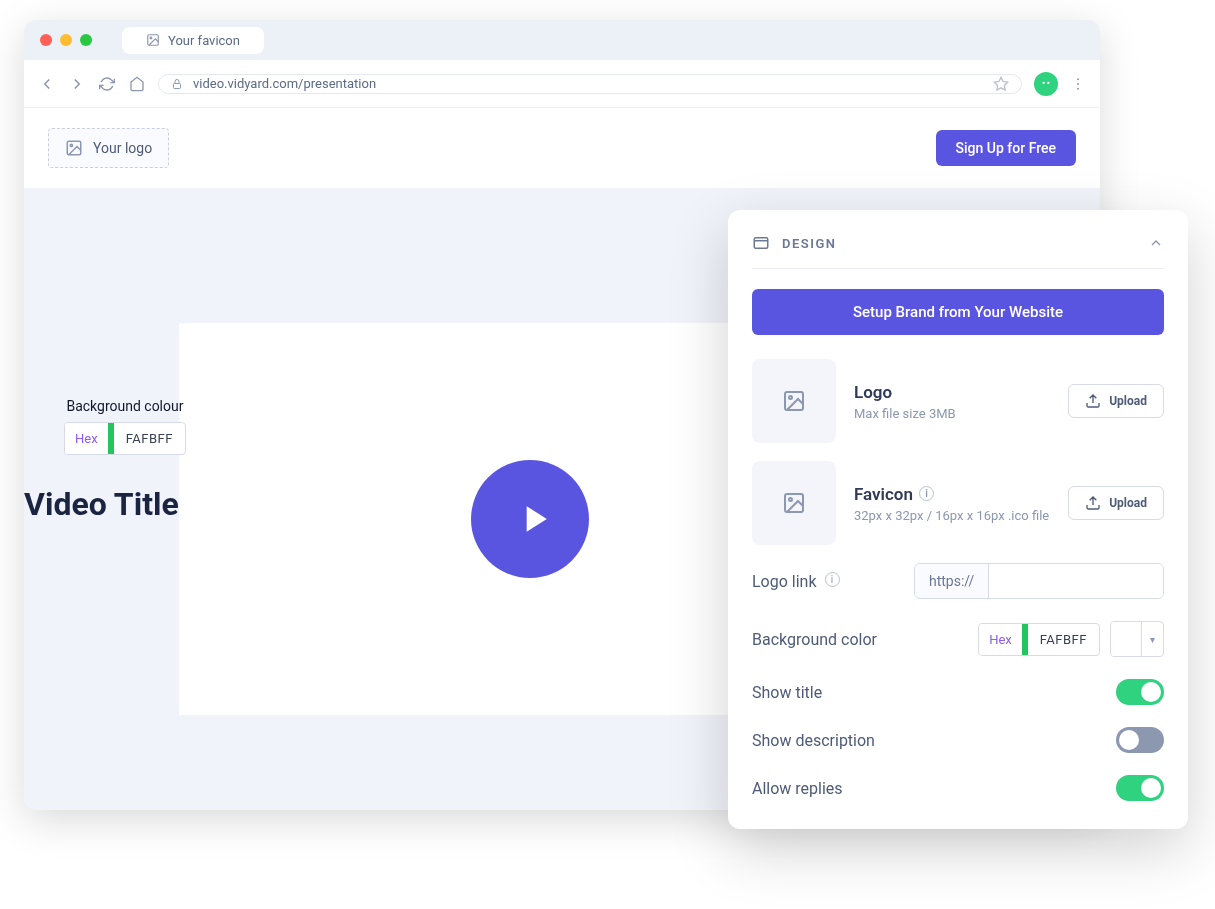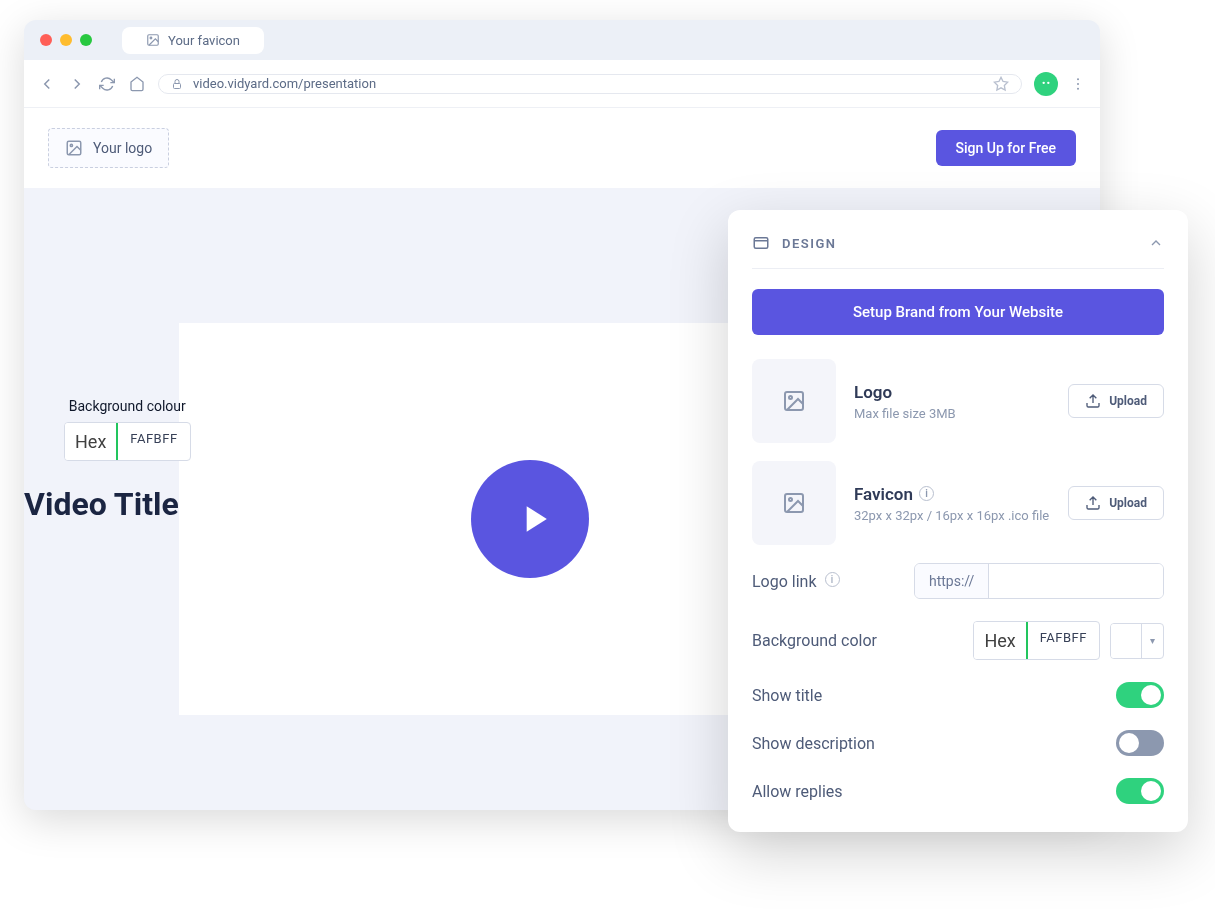--- a/index.html
+++ b/index.html
@@ -29,21 +29,21 @@
 
 .canvas { background:#f1f3fa; height:calc(100% - 168px); position:relative; display:flex; align-items:center; padding-top:40px; }
 .video-title { font-size:32px; font-weight:700; color:#1b2542; margin-bottom:30px; }
 .video-box { width:702px; height:392px; background:#fff; position:relative; display:flex; align-items:center; justify-content:center; }
 .play-circle { width:118px; height:118px; background:#5a55e0; border-radius:50%; display:flex; align-items:center; justify-content:center; cursor:pointer; }
 .play-circle svg { margin-left:8px; }
 
 .bg-tool { position:absolute; left:40px; top:210px; }
 .bg-tool-label { font-size:14px; color:#0f172a; margin-bottom:8px;text-align:center; }
 .hex-group { display:flex; border:1px solid #d6dbe7; background:#fff; border-radius:4px; overflow:hidden; width:fit-content; }
-.hex-label { padding:8px 10px; font-size:18px; color:#404040; border-right:2px solid #22c55e; background:#fff; }
+.hex-label { padding:8px 10px; font-size:13px; color:#8b5cf6; border-right:6px solid #22c55e; background:#fff; }
 .hex-val { padding:8px 12px; font-size:13px; color:#374057; letter-spacing:0.5px; }
 
 
 .design-panel { position:absolute; left:728px; top:210px; width:460px; background:#fff; border-radius:12px; box-shadow:0 20px 60px rgba(0,0,0,0.18); padding:24px 24px 28px; }
 .panel-header { display:flex; align-items:center; justify-content:space-between; border-bottom:1px solid #eceef4; padding-bottom:16px; margin-bottom:20px; }
 .panel-header-left { display:flex; align-items:center; gap:12px; color:#6b7896; font-size:13px; letter-spacing:1.5px; font-weight:600; }
 .chev-up { color:#8c98af; }
 
 .brand-btn { width:100%; background:#5a55e0; color:#fff; border:none; padding:14px; border-radius:6px; font-size:15px; font-weight:500; cursor:pointer; margin-bottom:24px; }
 

